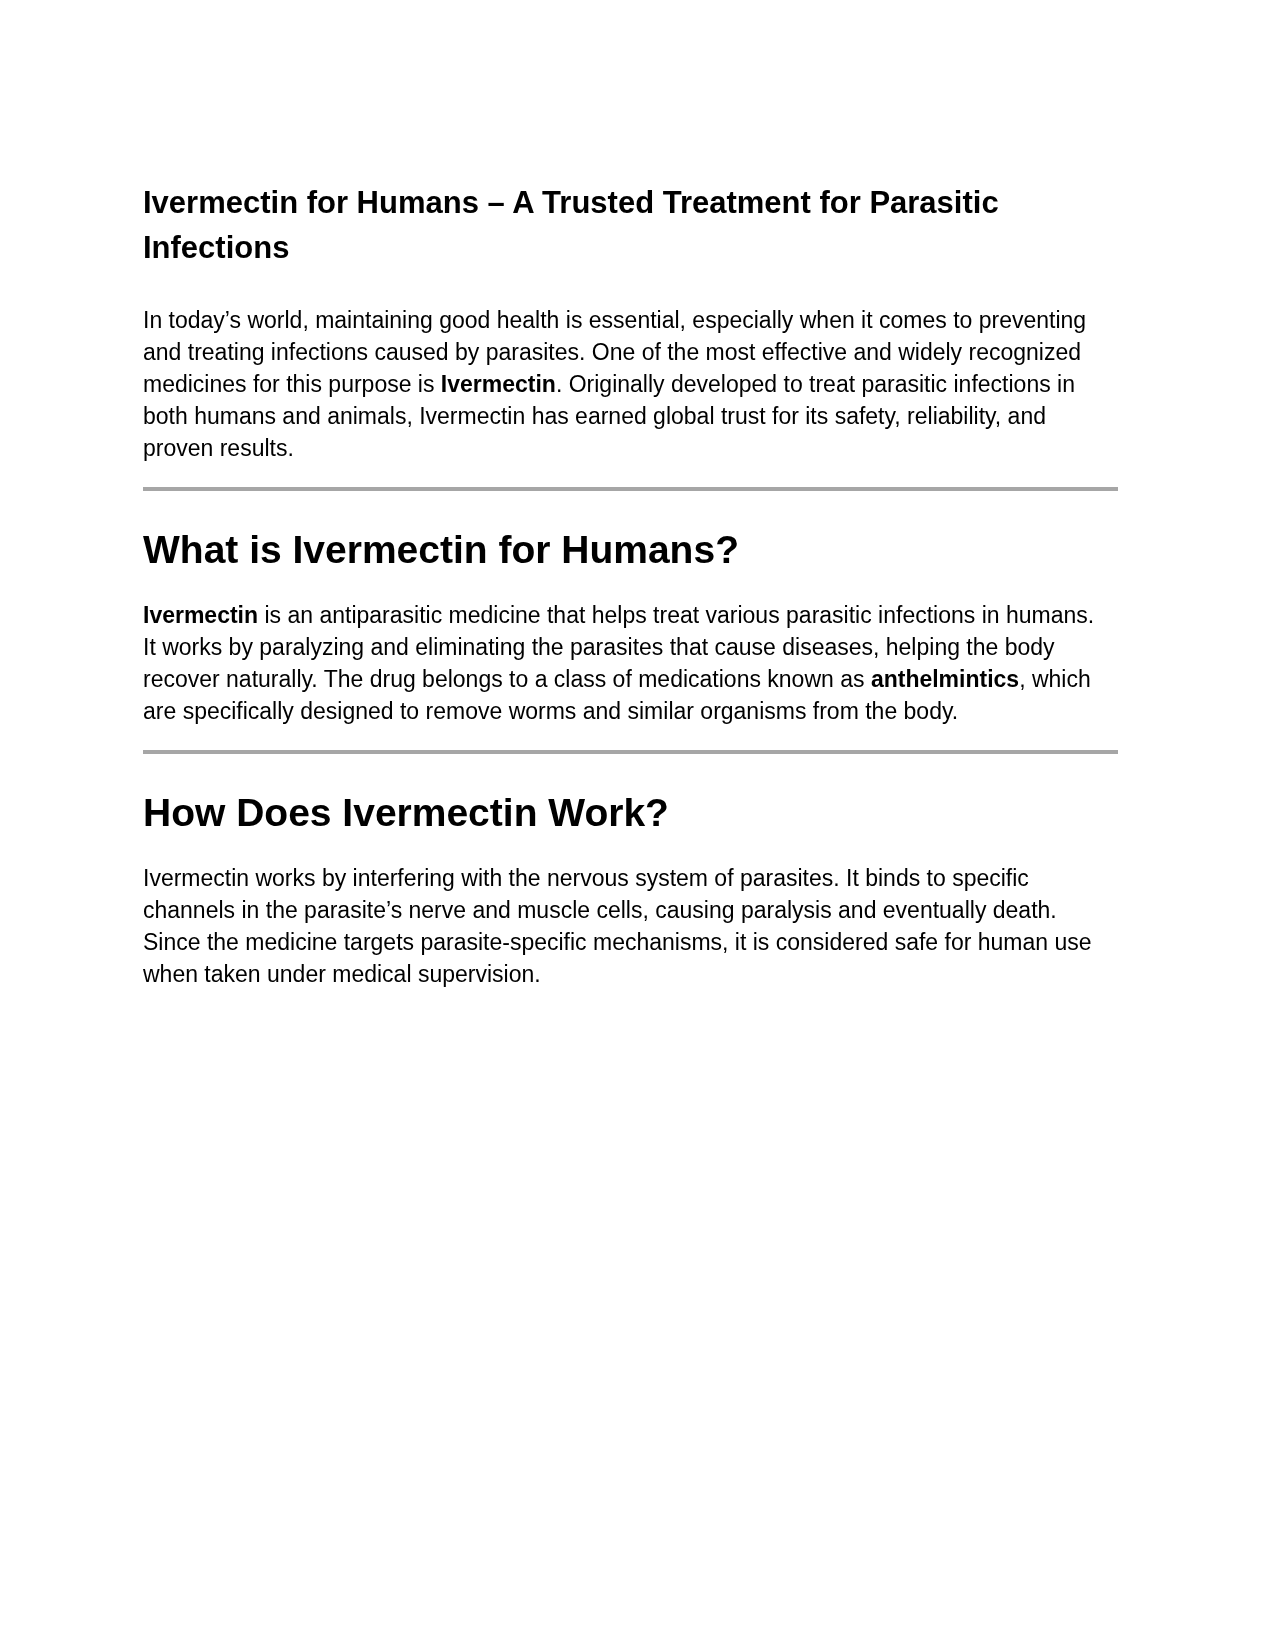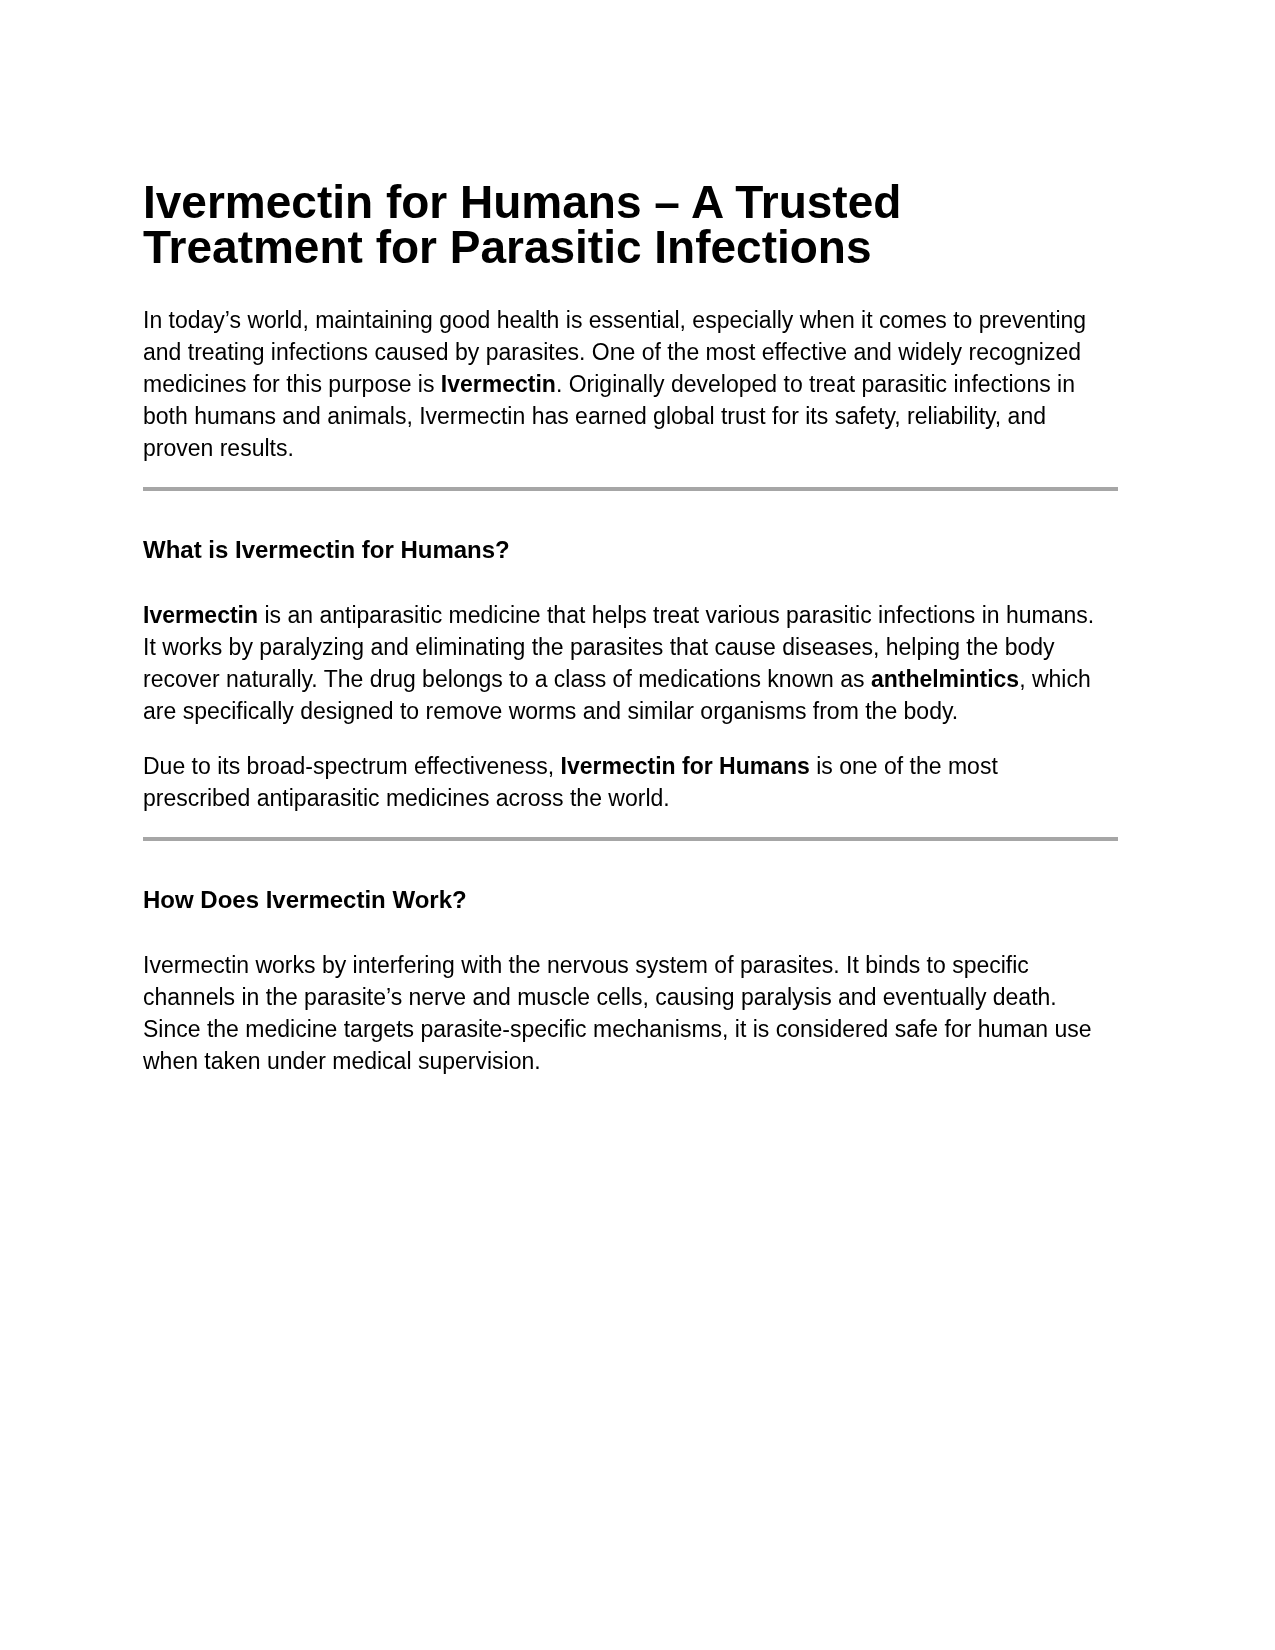--- a/index.html
+++ b/index.html
@@ -19,29 +19,29 @@
     height: 1650px;
     background: #ffffff;
     overflow: hidden;
     padding: 180px 157px 0 143px;
     font-family: "Liberation Sans", "DejaVu Sans", sans-serif;
     font-size: 23px;
     line-height: 32px;
     color: var(--text-black);
   }
   h1 {
-    font-size: 46px;
+    font-size: 31px;
     line-height: 45px;
     font-weight: bold;
     margin: 0 0 34px 0;
     max-width: 950px;
     letter-spacing: 0;
   }
   h2 {
-    font-size: 24px;
+    font-size: 39px;
     line-height: 38px;
     font-weight: bold;
     margin: 40px 0 30px 0;
   }
   p {
     margin: 0 16px 23px 0;
   }
   .divider {
     height: 4px;
     background: var(--divider-gray);
@@ -68,17 +68,16 @@
 </style>
 </head>
 <body>
 
 <main class="page">
     <h1>Ivermectin for Humans – A Trusted Treatment for Parasitic Infections</h1>
     <p><span>In today’s world, maintaining good health is essential, especially when it comes to preventing and treating infections caused by parasites. One of the most effective and widely recognized medicines for this purpose is </span><strong>Ivermectin</strong><span>. Originally developed to treat parasitic infections in both humans and animals, Ivermectin has earned global trust for its safety, reliability, and proven results.</span></p>
     <div class="divider"></div>
     <h2>What is Ivermectin for Humans?</h2>
     <p><strong>Ivermectin</strong><span> is an antiparasitic medicine that helps treat various parasitic infections in humans. It works by paralyzing and eliminating the parasites that cause diseases, helping the body recover naturally. The drug belongs to a class of medications known as </span><strong>anthelmintics</strong><span>, which are specifically designed to remove worms and similar organisms from the body.</span></p>
-    <p><span>Due to its broad-spectrum effectiveness, </span><strong>Ivermectin for Humans</strong><span> is one of the most prescribed antiparasitic medicines across the world.</span></p>
     <div class="divider"></div>
     <h2>How Does Ivermectin Work?</h2>
     <p><span>Ivermectin works by interfering with the nervous system of parasites. It binds to specific channels in the parasite’s nerve and muscle cells, causing paralysis and eventually death. Since the medicine targets parasite-specific mechanisms, it is considered safe for human use when taken under medical supervision.</span></p>
   </main>
 
 </body></html>

